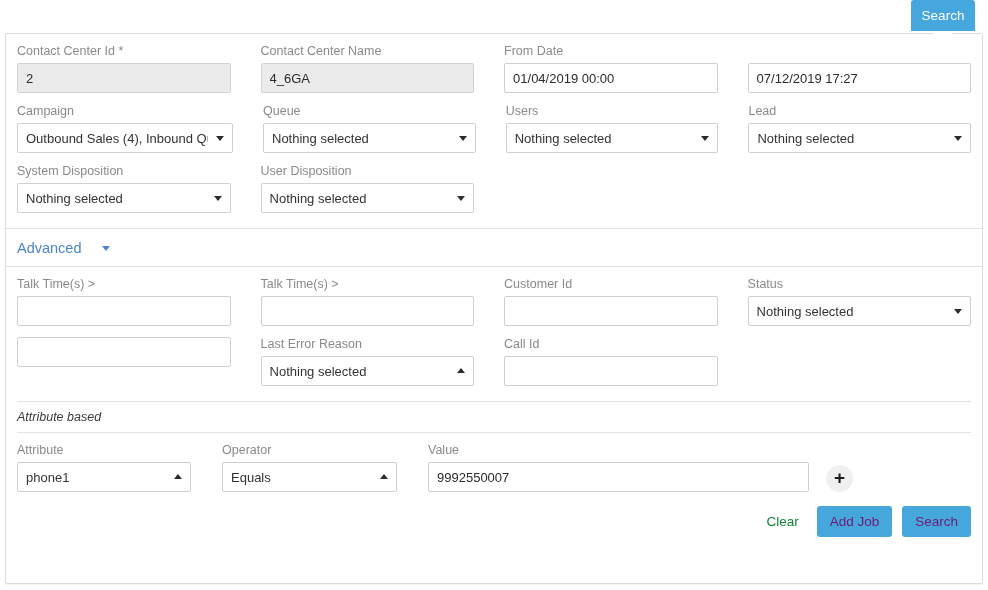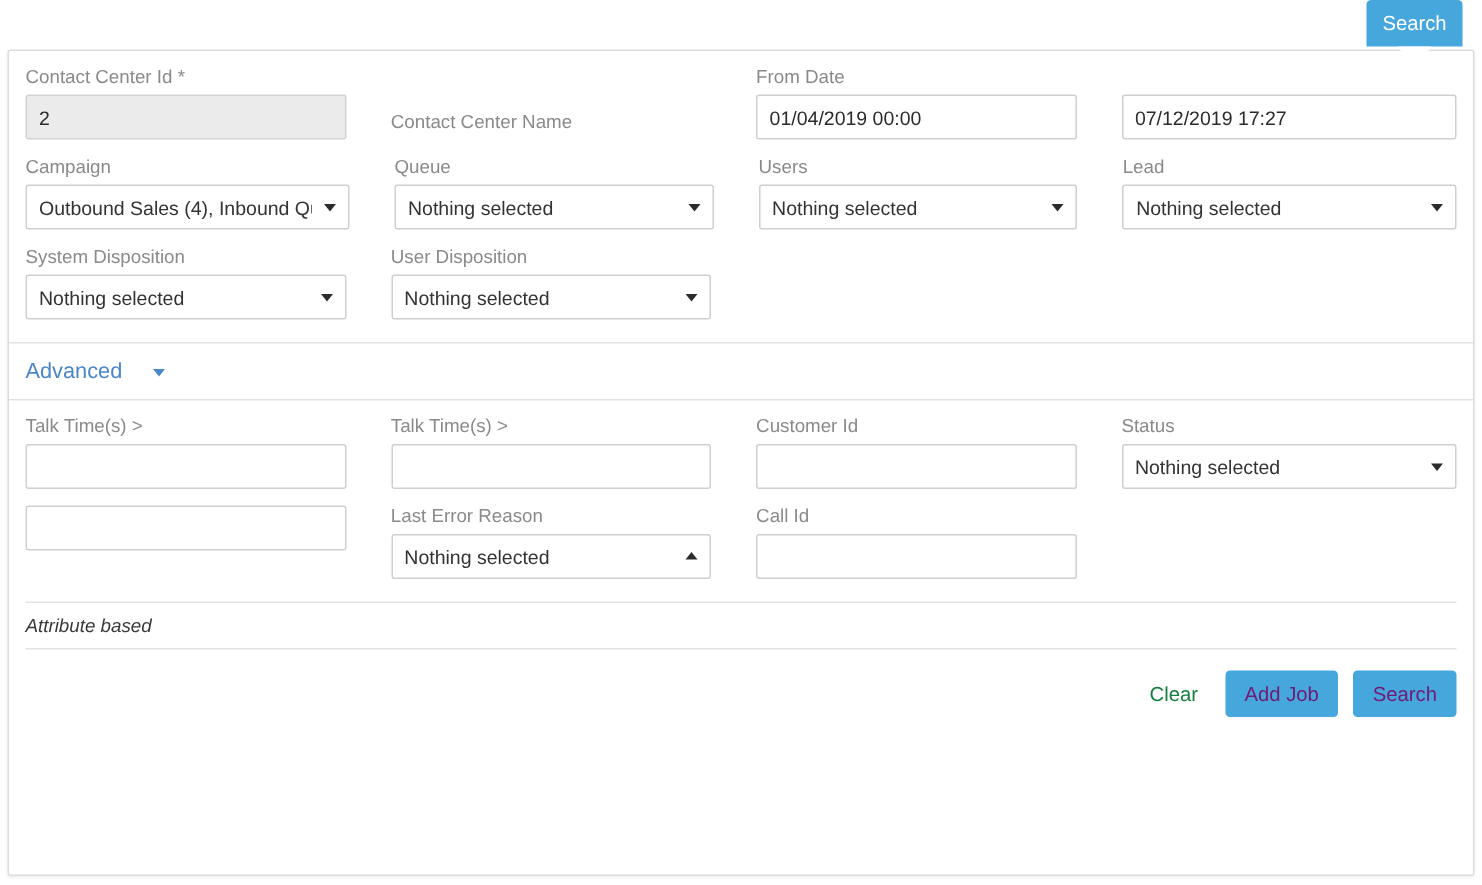--- a/index.html
+++ b/index.html
@@ -122,21 +122,21 @@
     position: absolute;
     right: 8px; top: 50%;
     width: 0; height: 0;
     border-left: 4px solid transparent;
     border-right: 4px solid transparent;
   }
   .caret-dn { border-top: 5px solid #2c2c2c; margin-top: -2px; }
   .caret-up { border-bottom: 5px solid #2c2c2c; margin-top: -3px; }
 
   
-  .daterow { display: flex; align-items: flex-end; }
+  .daterow { display: flex; }
   .datecol { width: 246px; padding-right: 30px; padding-bottom: 11px; }
   .datecol2 { width: 226px; padding-bottom: 11px; }
   .spacer-lbl { height: 19px; }
 
   
   .adv-bar {
     border-top: 1px solid #e2e2e2;
     border-bottom: 1px solid #e2e2e2;
     height: 39px;
     display: flex;
@@ -242,20 +242,21 @@
 
     <div class="section-basic">
 
       <div class="daterow">
         <div class="datecol">
           <label class="fld">Contact Center Id *</label>
           <input class="inp disabled-look" readonly="" value="2" style="">
         </div>
         <div class="datecol">
           <label class="fld">Contact Center Name</label>
+          <input class="inp disabled-look" readonly="" value="4_6GA" style="">
         </div>
         <div class="datecol">
           <label class="fld">From Date</label>
           <input class="inp" value="01/04/2019 00:00" style="">
         </div>
         <div class="datecol2">
           <div class="spacer-lbl"></div>
           <input class="inp" value="07/12/2019 17:27" style="">
         </div>
       </div>
@@ -360,20 +361,43 @@
         </div>
         <div class="col last"></div>
       </div>
 
     </div>
 
     <div class="attr-head">
       <span>Attribute based</span>
     </div>
 
+    <div class="attr-row">
+      <div class="attr-c1">
+        <label class="fld">Attribute</label>
+        <div class="dd">
+          <span class="txt">phone1</span>
+          <span class="caret-up"></span>
+        </div>
+      </div>
+      <div class="attr-c2">
+        <label class="fld">Operator</label>
+        <div class="dd">
+          <span class="txt">Equals</span>
+          <span class="caret-up"></span>
+        </div>
+      </div>
+      <div class="attr-c3">
+        <label class="fld">Value</label>
+        <input class="inp" value="9992550007" style="">
+      </div>
+      <button class="plus-btn">
+        <span>+</span>
+      </button>
+    </div>
 
     <div class="footer">
       <button class="link-btn">Clear</button>
       <button class="btn-primary">Add Job</button>
       <button class="btn-primary">Search</button>
     </div>
 
   </div>
 </div>
 

